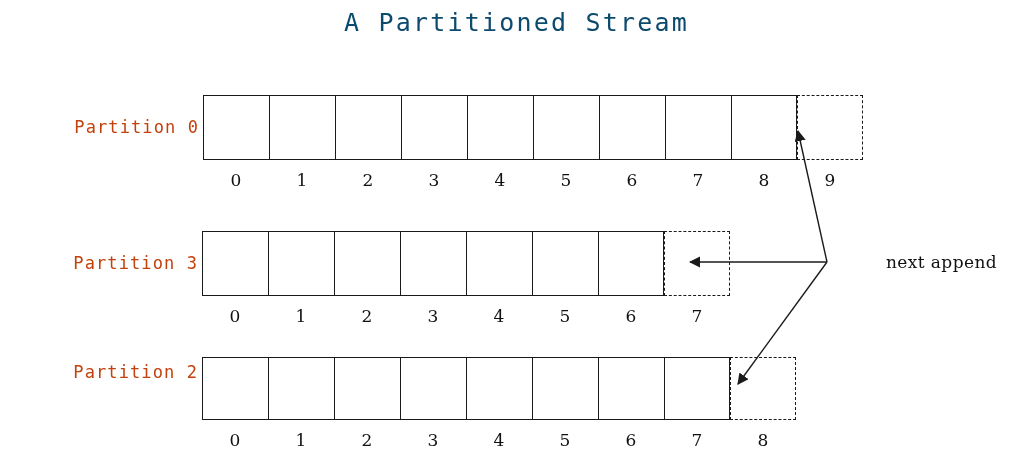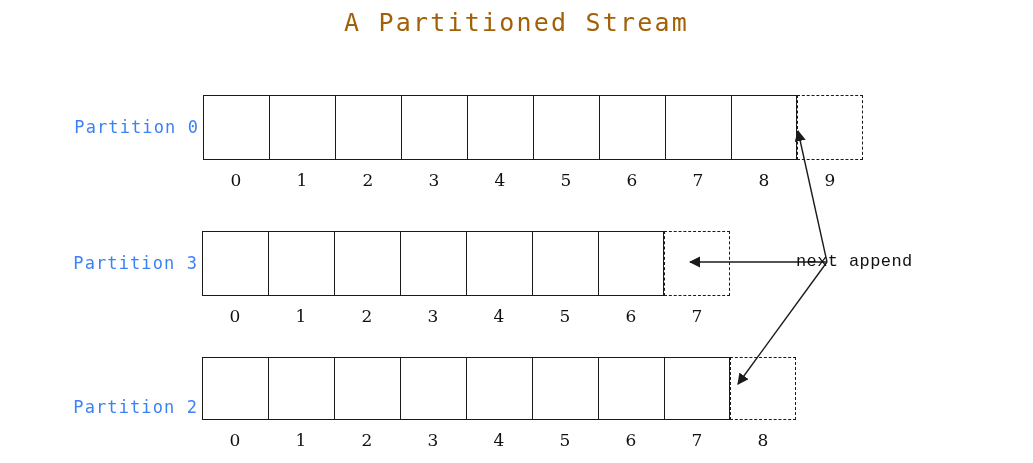--- a/index.html
+++ b/index.html
@@ -18,29 +18,29 @@
   }
   .title {
     position: absolute;
     left: 0;
     top: 8px;
     width: 1033px;
     text-align: center;
     font-family: "DejaVu Sans Mono", monospace;
     font-size: 25px;
     letter-spacing: 2.2px;
-    color: #a16207;
+    color: #0c4a6e;
     white-space: pre;
   }
   .row-label {
     position: absolute;
     font-family: "DejaVu Sans Mono", monospace;
     font-size: 17px;
     letter-spacing: 1.1px;
-    color: #3b82f6;
+    color: #c2410c;
     white-space: pre;
     text-align: right;
   }
   .strip {
     position: absolute;
     display: flex;
     box-sizing: border-box;
   }
   .cell {
     box-sizing: border-box;
@@ -130,21 +130,21 @@
       <div class="idx-row" style="left: 202px; top: 306px;">
         <div class="idx" style="width: 66px;">0</div>
         <div class="idx" style="width: 66px;">1</div>
         <div class="idx" style="width: 66px;">2</div>
         <div class="idx" style="width: 66px;">3</div>
         <div class="idx" style="width: 66px;">4</div>
         <div class="idx" style="width: 66px;">5</div>
         <div class="idx" style="width: 66px;">6</div>
         <div class="idx" style="width: 66px;">7</div>
       </div>
-      <div class="row-label" style="left: 40px; width: 158px; top: 397px;">Partition 2</div>
+      <div class="row-label" style="left: 40px; width: 158px; top: 362px;">Partition 2</div>
       <div class="strip" style="left: 202px; top: 357px; height: 63px;">
         <div class="cell" style="width: 66px; height: 63px;"></div>
         <div class="cell" style="width: 66px; height: 63px;"></div>
         <div class="cell" style="width: 66px; height: 63px;"></div>
         <div class="cell" style="width: 66px; height: 63px;"></div>
         <div class="cell" style="width: 66px; height: 63px;"></div>
         <div class="cell" style="width: 66px; height: 63px;"></div>
         <div class="cell" style="width: 66px; height: 63px;"></div>
         <div class="cell last-solid" style="width: 66px; height: 63px;"></div>
         <div class="cell pending" style="width: 66px; height: 63px;"></div>
@@ -166,15 +166,15 @@
     <defs>
       <marker id="ah" viewBox="0 0 10 10" refX="9" refY="5" markerWidth="8" markerHeight="8" orient="auto-start-reverse">
         <path d="M 0 0 L 10 5 L 0 10 z" fill="#1a1a1a"></path>
       </marker>
     </defs>
     <line x1="827" y1="262" x2="798" y2="131" stroke="#1a1a1a" stroke-width="1.4" marker-end="url(#ah)"></line>
     <line x1="827" y1="262" x2="690" y2="262" stroke="#1a1a1a" stroke-width="1.4" marker-end="url(#ah)"></line>
     <line x1="827" y1="262" x2="738" y2="384" stroke="#1a1a1a" stroke-width="1.4" marker-end="url(#ah)"></line>
   </svg>
 
-  <div class="next-append-label" style="left:796px; top:252px;font-family:Liberation Mono, monospace;">next append</div>
+  <div class="next-append-label" style="left:886px; top:252px;">next append</div>
 
 </div>
 
 </body></html>

